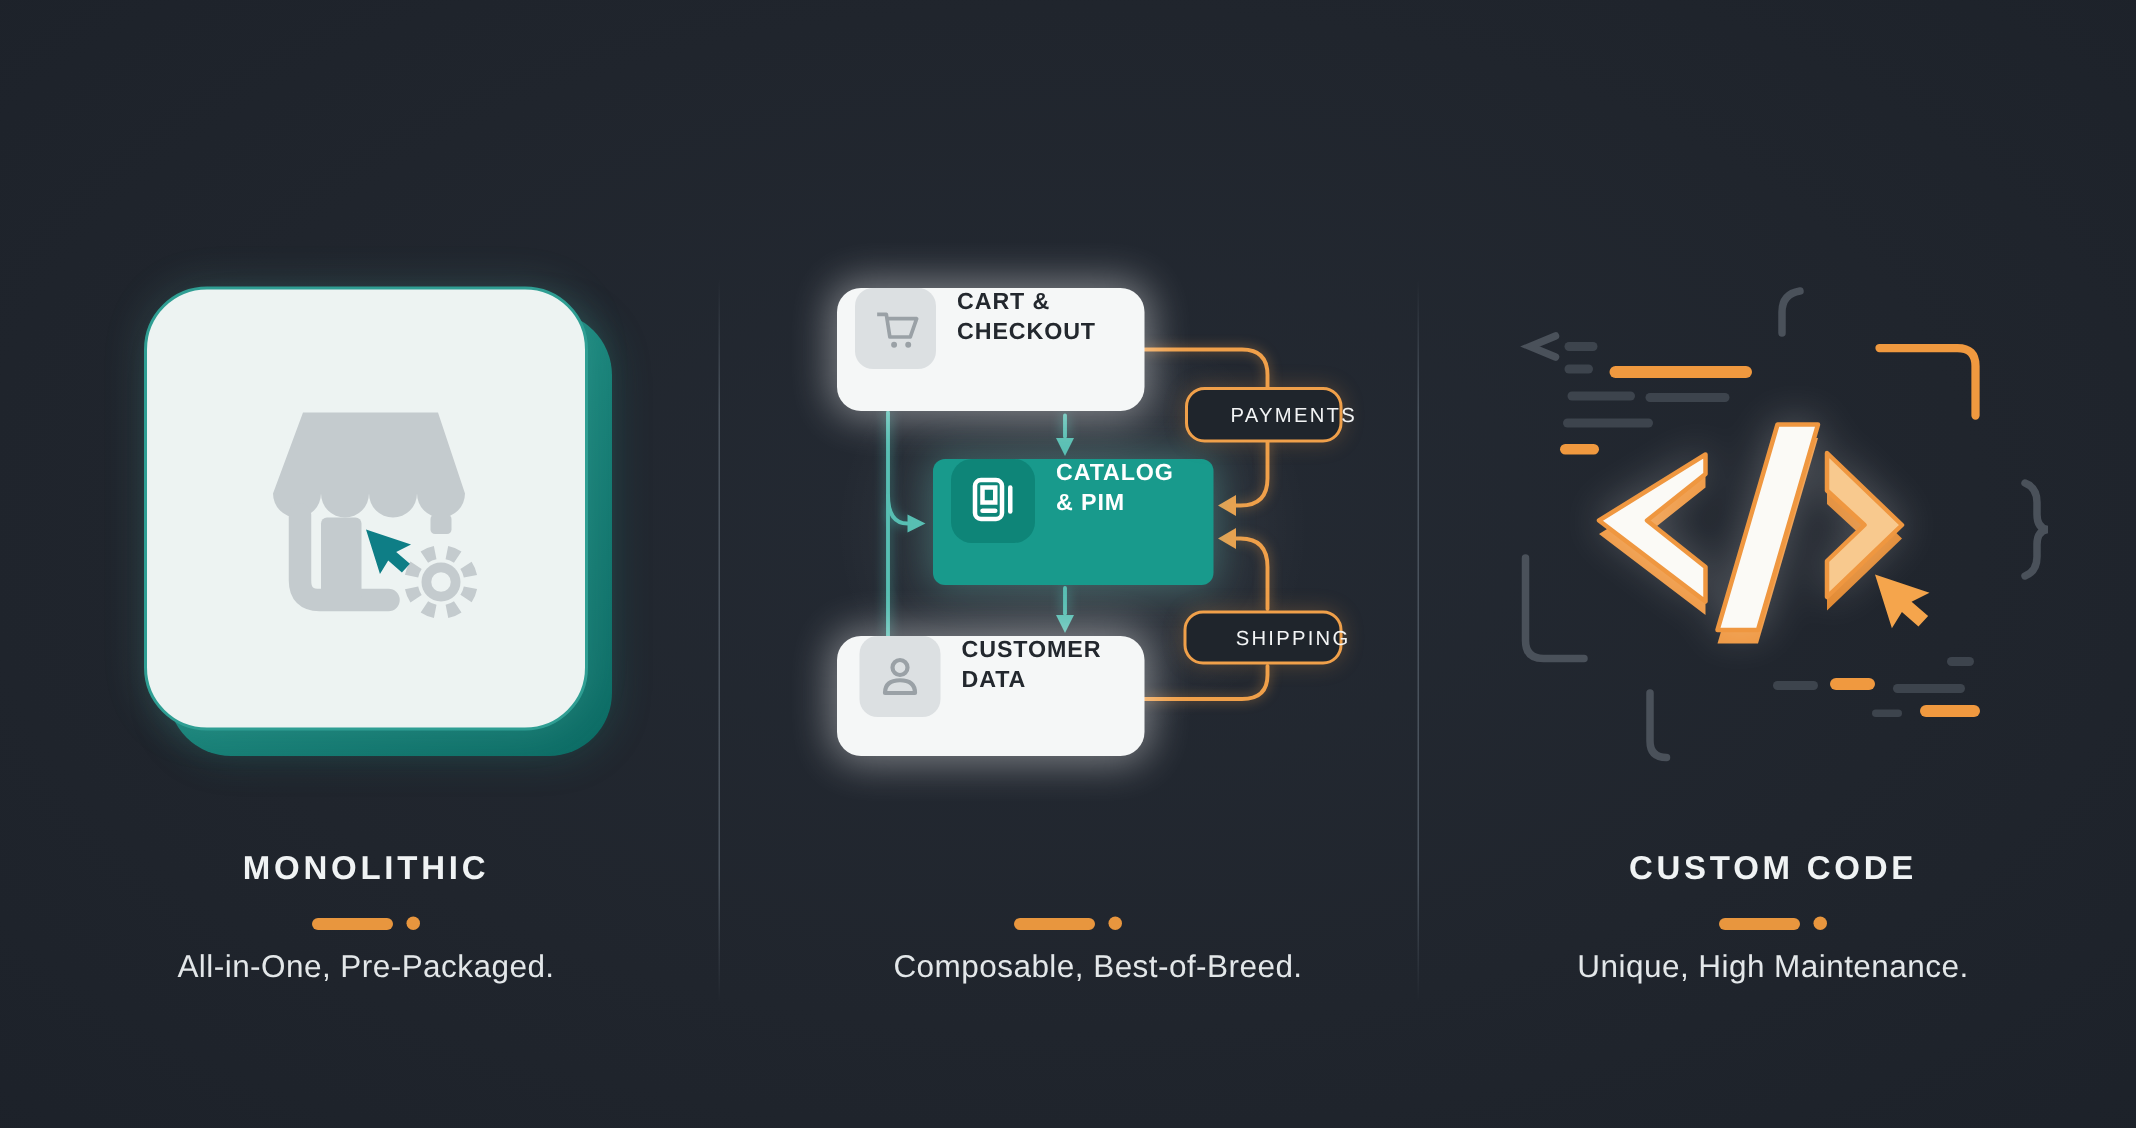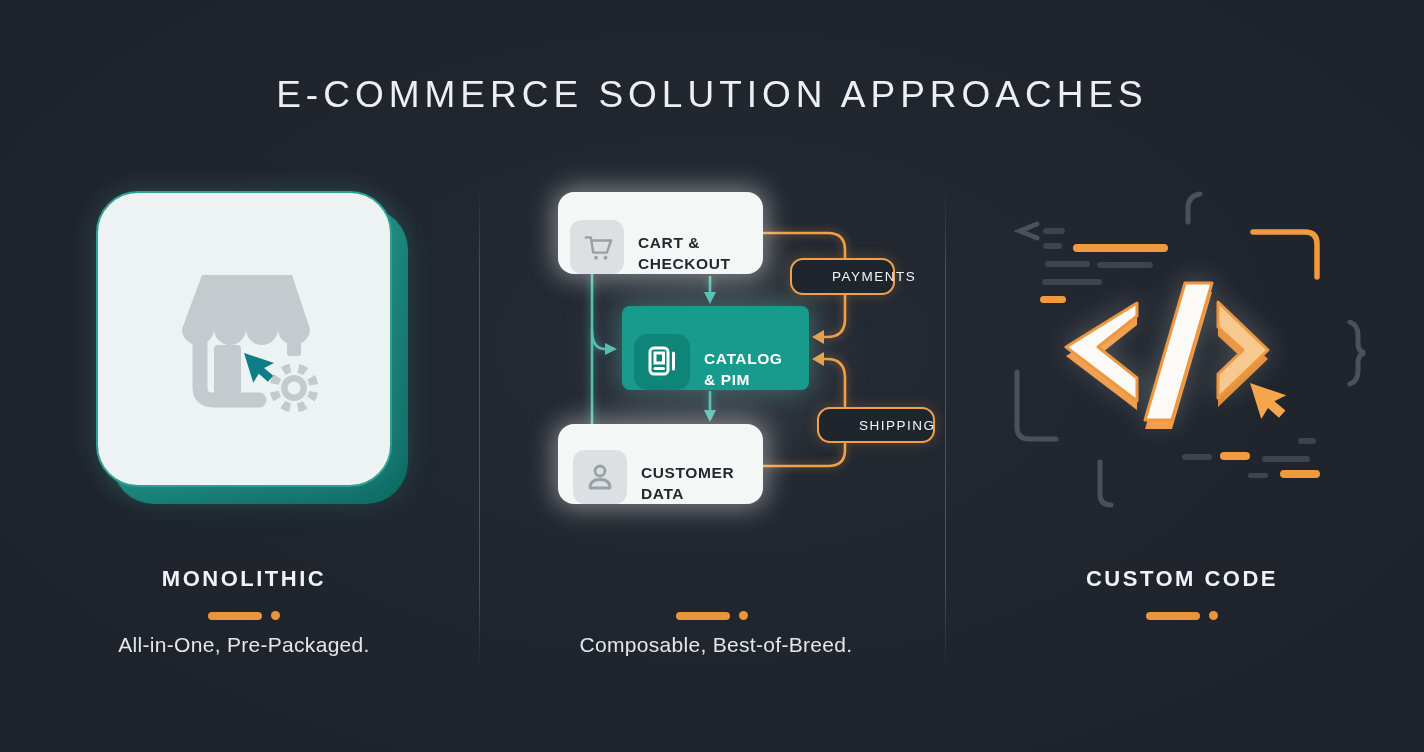--- a/index.html
+++ b/index.html
@@ -43,51 +43,50 @@
     box-shadow:0 0 28px rgba(120,210,200,0.18);
   }
   .mono-card svg{position:absolute;left:82px;top:80px;}
   
   .modular-glow{
     position:absolute;left:505px;top:158px;width:420px;height:390px;
     background:radial-gradient(closest-side, rgba(255,255,255,0.12), rgba(255,255,255,0) 75%);
   }
   .connectors{position:absolute;left:479px;top:180px;}
   .card{
-    position:absolute;border-radius:16px;display:flex;align-items:flex-end;
+    position:absolute;border-radius:16px;display:flex;align-items:flex-start;
     gap:14px;padding:0 12px;box-sizing:border-box;
   }
   .card.light{background:#f5f7f7;color:#23282e;box-shadow:0 0 26px 5px rgba(255,255,255,0.40);}
   .card.teal{background:#189a8c;color:#ffffff;border-radius:8px;box-shadow:0 0 24px 2px rgba(94,196,184,0.35);}
   .iconbox{flex:0 0 auto;display:flex;align-items:center;justify-content:center;}
   .card.light .iconbox{width:54px;height:54px;border-radius:12px;background:#dce0e2;}
   .card.teal  .iconbox{width:56px;height:56px;border-radius:14px;background:#0e8578;}
   .card .label{font-weight:700;font-size:15.5px;letter-spacing:0.6px;line-height:1.32;width:118px;}
   .card-cart{left:558px;top:192px;width:205px;height:82px;}
   .card-catalog{left:622px;top:306px;width:187px;height:84px;}
   .card-customer{left:558px;top:424px;width:205px;height:80px;padding-left:15px;}
   .badge{
     position:absolute;background:#1f252c;border:2px solid #f0a04a;border-radius:13px;
-    box-sizing:border-box;display:flex;align-items:center;justify-content:flex-start;
+    box-sizing:border-box;display:flex;align-items:center;justify-content:center;
     color:#f2f4f5;font-size:13.5px;font-weight:500;letter-spacing:1.5px;
     box-shadow:0 0 14px rgba(240,160,74,0.25);
     padding-left:40px;
   }
   .badge-payments{left:790px;top:258px;width:105px;height:37px;}
-  .badge-shipping{left:789px;top:407px;width:118px;height:36px;margin-left:28px;}
+  .badge-shipping{left:789px;top:407px;width:106px;height:36px;}
   
   .code-art{position:absolute;left:990px;top:185px;}
   .glyph-front{filter:drop-shadow(0 0 14px rgba(255,255,255,0.25));}
 </style>
 </head>
 <body>
 
 <div id="canvas">
 
-  <div class="title">E-COMMERCE SOLUTION APPROACHES</div>
 
   <div class="divider" style="left:479px"></div>
   <div class="divider" style="left:945px"></div>
 
   <div class="mono-back"></div>
   <div class="mono-card">
     <svg width="150" height="146" viewBox="0 0 150 146">
 
       <path d="M22,2 H112 L130,56 a16,16 0 0 1 -32,0 a16,16 0 0 1 -32,0 a16,16 0 0 1 -32,0 a16,16 0 0 1 -32,0 Z" fill="#c4cbce"></path>
 
@@ -177,21 +176,21 @@
     <span>PAYMENTS</span>
   </div>
   <div class="badge badge-shipping">
     <span>SHIPPING</span>
   </div>
 
   <div class="col-underline" style="left:512px">
     <span class="bar"></span>
     <span class="dot"></span>
   </div>
-  <div class="col-subtitle" style="left:516px">Composable, Best-of-Breed.</div>
+  <div class="col-subtitle" style="left:532px">Composable, Best-of-Breed.</div>
 
   <svg class="code-art" width="400" height="335" viewBox="0 0 400 335">
 
     <g stroke="#4a515a" stroke-width="5" fill="none" stroke-linecap="round">
       <path d="M47,39 L30,46 L47,53"></path>
       <path d="M210,9 Q198,11 198,23 V37"></path>
       <path d="M360,137 Q368,140 368,150 V158 Q368,167 375,168 Q368,169 368,178 V186 Q368,196 360,199"></path>
       <path d="M27,187 V242 Q27,254 39,254 H66"></path>
       <path d="M110,277 V309 Q110,320 121,320"></path>
     </g>
@@ -227,14 +226,15 @@
     </g>
 
     <polygon points="0,0 4.9,15.6 7.8,10.9 12.6,15.1 15.4,12 10.6,7.9 15.8,5.3" transform="translate(260,198) scale(2.3)" fill="#f5a54c"></polygon>
   </svg>
 
   <div class="col-heading" style="left:982px">CUSTOM CODE</div>
   <div class="col-underline" style="left:982px">
     <span class="bar"></span>
     <span class="dot"></span>
   </div>
+  <div class="col-subtitle" style="left:982px">Unique, High Maintenance.</div>
 
 </div>
 
 </body></html>

